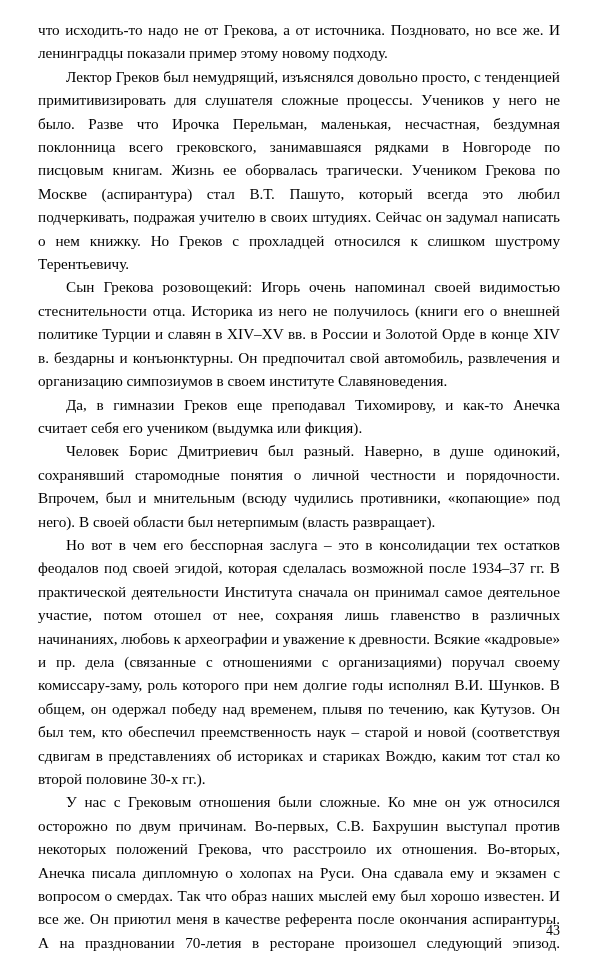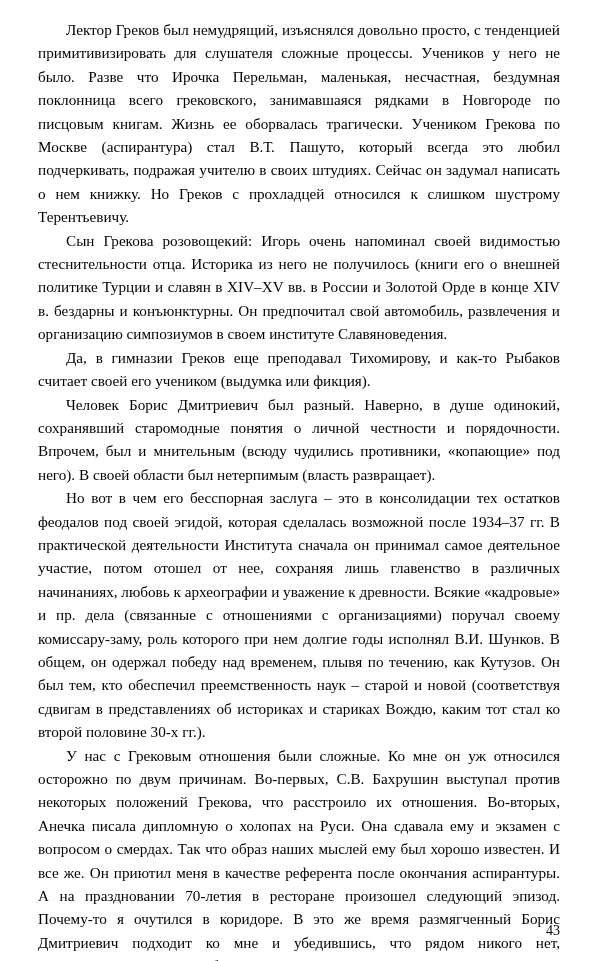--- a/index.html
+++ b/index.html
@@ -43,21 +43,22 @@
     font-size: 14px;
     font-family: "Liberation Serif", serif;
     text-align: right;
   }
 </style>
 </head>
 <body>
 
 <div class="page">
   <div class="body-text">
+    <p class="no-indent">что исходить-то надо не от Грекова, а от источника. Поздновато, но все же. И ленинградцы показали пример этому новому подходу.</p>
     <p>Лектор Греков был немудрящий, изъяснялся довольно просто, с тенденцией примитивизировать для слушателя сложные процессы. Учеников у него не было. Разве что Ирочка Перельман, маленькая, несчастная, бездумная поклонница всего грековского, занимавшаяся рядками в Новгороде по писцовым книгам. Жизнь ее оборвалась трагически. Учеником Грекова по Москве (аспирантура) стал В.Т. Пашуто, который всегда это любил подчеркивать, подражая учителю в своих штудиях. Сейчас он задумал написать о нем книжку. Но Греков с прохладцей относился к слишком шустрому Терентьевичу.</p>
     <p>Сын Грекова розовощекий: Игорь очень напоминал своей видимостью стеснительности отца. Историка из него не получилось (книги его о внешней политике Турции и славян в XIV–XV вв. в России и Золотой Орде в конце XIV в. бездарны и конъюнктурны. Он предпочитал свой автомобиль, развлечения и организацию симпозиумов в своем институте Славяноведения.</p>
-    <p>Да, в гимназии Греков еще преподавал Тихомирову, и как-то Рыбаков считает своей его учеником (выдумка или фикция).</p>
+    <p>Да, в гимназии Греков еще преподавал Тихомирову, и как-то Анечка считает себя его учеником (выдумка или фикция).</p>
     <p>Человек Борис Дмитриевич был разный. Наверно, в душе одинокий, сохранявший старомодные понятия о личной честности и порядочности. Впрочем, был и мнительным (всюду чудились противники, «копающие» под него). В своей области был нетерпимым (власть развращает).</p>
     <p>Но вот в чем его бесспорная заслуга – это в консолидации тех остатков феодалов под своей эгидой, которая сделалась возможной после 1934–37 гг. В практической деятельности Института сначала он принимал самое деятельное участие, потом отошел от нее, сохраняя лишь главенство в различных начинаниях, любовь к археографии и уважение к древности. Всякие «кадровые» и пр. дела (связанные с отношениями с организациями) поручал своему комиссару-заму, роль которого при нем долгие годы исполнял В.И. Шунков. В общем, он одержал победу над временем, плывя по течению, как Кутузов. Он был тем, кто обеспечил преемственность наук – старой и новой (соответствуя сдвигам в представлениях об историках и стариках Вождю, каким тот стал ко второй половине 30-х гг.).</p>
     <p>У нас с Грековым отношения были сложные. Ко мне он уж относился осторожно по двум причинам. Во-первых, С.В. Бахрушин выступал против некоторых положений Грекова, что расстроило их отношения. Во-вторых, Анечка писала дипломную о холопах на Руси. Она сдавала ему и экзамен с вопросом о смердах. Так что образ наших мыслей ему был хорошо известен. И все же. Он приютил меня в качестве референта после окончания аспирантуры. А на праздновании 70-летия в ресторане произошел следующий эпизод. Почему-то я очутился в коридоре. В это же время размягченный Борис Дмитриевич подходит ко мне и убедившись, что рядом никого нет, наклонившись ко мне, как бы доверительно</p>
   </div>
   <div class="page-number">43</div>
 </div>
 
 </body></html>

